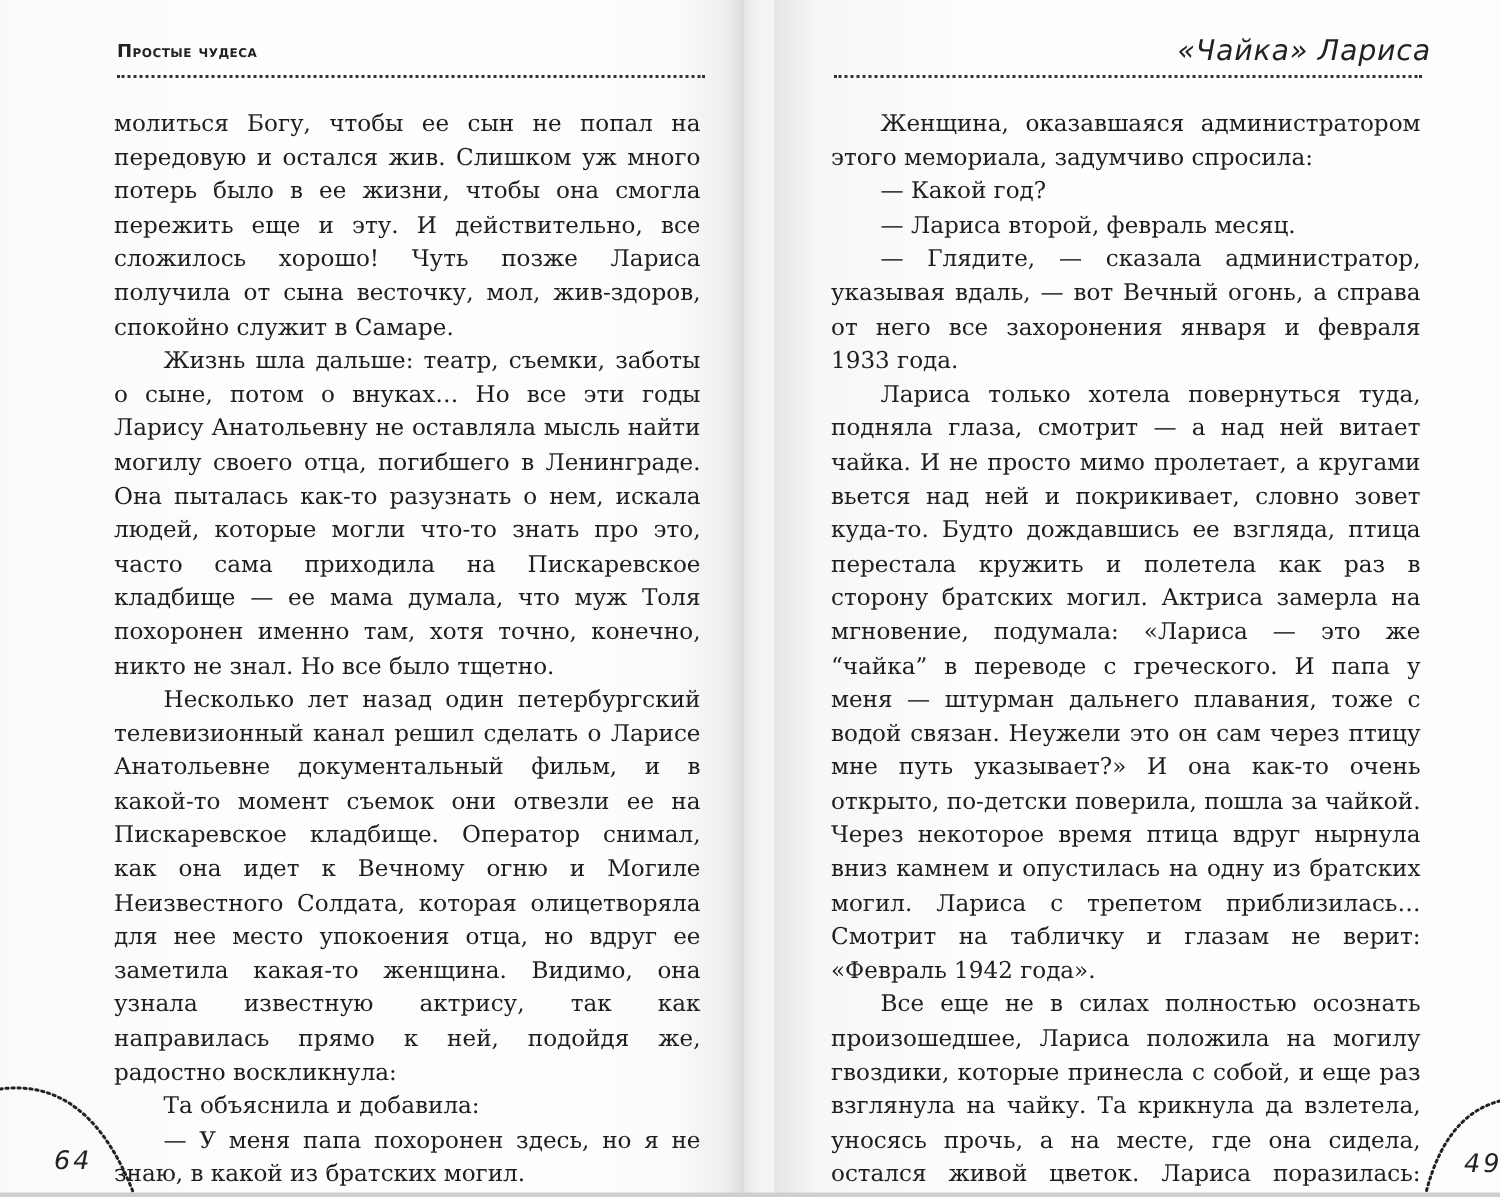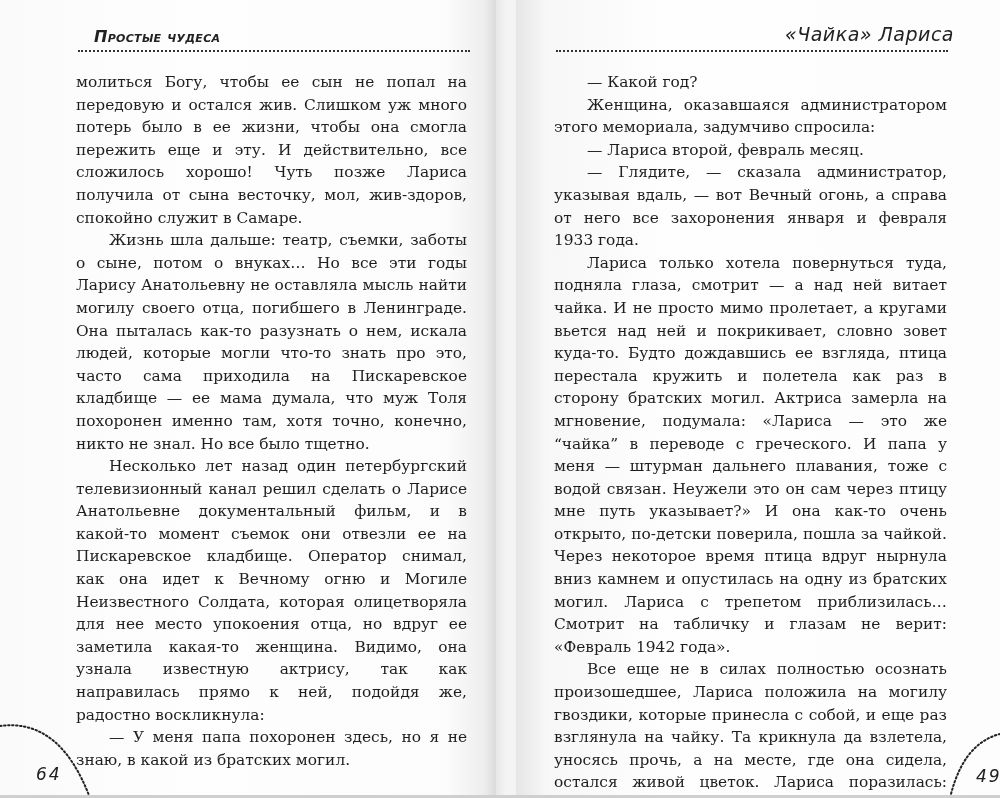--- a/index.html
+++ b/index.html
@@ -3,21 +3,21 @@
 <meta charset="utf-8">
 <style>
   html, body { margin:0; padding:0; }
   body { width:1000px; height:798px; background:#f4f4f4; overflow:hidden; position:relative; font-family:"DejaVu Serif", serif; }
   .spread { position:absolute; left:0; top:0; width:1000px; height:798px; }
   .page { position:absolute; top:0; height:798px; background:#fdfdfd; overflow:hidden; }
   .page.left { left:0; width:496px; background:linear-gradient(to right,#fafafa 0%,#fefefe 40%,#fcfcfc 90%,#e9e9e9 100%); }
   .page.right { left:516px; width:504px; background:linear-gradient(to right,#e6e6e6 0%,#f7f7f7 6%,#fefefe 30%,#fdfdfd 100%); }
   .gutter-shadow { position:absolute; left:484px; top:0; width:22px; height:798px; background:linear-gradient(to right,rgba(0,0,0,0) 0%,rgba(0,0,0,0.06) 50%,rgba(0,0,0,0) 100%); }
   .running-head { position:absolute; font-family:"DejaVu Sans", sans-serif; color:#222; }
-  .left .running-head { left:94px; top:27px; font-size:16px; font-weight:bold; letter-spacing:0.3px; font-variant:small-caps;font-style:italic; }
+  .left .running-head { left:78px; top:27px; font-size:12px; font-weight:bold; letter-spacing:0.3px; font-variant:small-caps; }
   .right .running-head { right:66px; top:23px; font-size:19px; font-style:italic; letter-spacing:0.5px; font-family:"DejaVu Sans", sans-serif; }
   .rule { position:absolute; height:0; border-top:2px dotted #333; }
   .left .rule { left:78px; width:392px; top:50px; }
   .right .rule { left:40px; width:392px; top:50px; }
   .body { position:absolute; font-size:15.4px; line-height:22.6px; color:#1e1e1e; text-align:justify; }
   .left .body { left:76px; top:71px; width:391px; }
   .right .body { left:38px; top:71px; width:393px; }
   .body p { margin:0; text-indent:33px; }
   .body p.noindent { text-indent:0; }
   .pagenum { position:absolute; font-family:"DejaVu Sans", sans-serif; font-style:italic; font-size:17px; color:#222; letter-spacing:2px; }
@@ -31,34 +31,35 @@
 
 <div class="spread">
 
   <div class="page left">
     <div class="running-head">Простые чудеса</div>
     <div class="rule"></div>
     <div class="body">
       <p class="noindent">молиться Богу, чтобы ее сын не попал на передовую и остался жив. Слишком уж много потерь было в ее жизни, чтобы она смогла пережить еще и эту. И действительно, все сложилось хорошо! Чуть позже Лариса получила от сына весточку, мол, жив-здоров, спокойно служит в Самаре.</p>
       <p>Жизнь шла дальше: театр, съемки, заботы о сыне, потом о внуках… Но все эти годы Ларису Анатольевну не оставляла мысль найти могилу своего отца, погибшего в Ленинграде. Она пыталась как-то разузнать о нем, искала людей, которые могли что-то знать про это, часто сама приходила на Пискаревское кладбище — ее мама думала, что муж Толя похоронен именно там, хотя точно, конечно, никто не знал. Но все было тщетно.</p>
       <p>Несколько лет назад один петербургский телевизионный канал решил сделать о Ларисе Анатольевне документальный фильм, и в какой-то момент съемок они отвезли ее на Пискаревское кладбище. Оператор снимал, как она идет к Вечному огню и Могиле Неизвестного Солдата, которая олицетворяла для нее место упокоения отца, но вдруг ее заметила какая-то женщина. Видимо, она узнала известную актрису, так как направилась прямо к ней, подойдя же, радостно воскликнула:</p>
+      <p>Та объяснила и добавила:</p>
       <p>— У меня папа похоронен здесь, но я не знаю, в какой из братских могил.</p>
     </div>
     <svg class="arc" style="left:0;top:718px" width="100" height="80" viewBox="0 0 100 80">
       <path d="M0 8 Q60 0 90 80" fill="none" stroke="#222" stroke-width="2" stroke-dasharray="1.5 2.5" stroke-linecap="round"></path>
     </svg>
     <div class="pagenum">64</div>
   </div>
 
   <div class="page right">
     <div class="running-head">«Чайка» Лариса</div>
     <div class="rule"></div>
     <div class="body">
+      <p>Женщина, оказавшаяся администратором этого мемориала, задумчиво спросила:</p>
       <p>— Какой год?</p>
-      <p>Женщина, оказавшаяся администратором этого мемориала, задумчиво спросила:</p>
       <p>— Лариса второй, февраль месяц.</p>
       <p>— Глядите, — сказала администратор, указывая вдаль, — вот Вечный огонь, а справа от него все захоронения января и февраля 1933 года.</p>
       <p>Лариса только хотела повернуться туда, подняла глаза, смотрит — а над ней витает чайка. И не просто мимо пролетает, а кругами вьется над ней и покрикивает, словно зовет куда-то. Будто дождавшись ее взгляда, птица перестала кружить и полетела как раз в сторону братских могил. Актриса замерла на мгновение, подумала: «Лариса — это же “чайка” в переводе с греческого. И папа у меня — штурман дальнего плавания, тоже с водой связан. Неужели это он сам через птицу мне путь указывает?» И она как-то очень открыто, по-детски поверила, пошла за чайкой. Через некоторое время птица вдруг нырнула вниз камнем и опустилась на одну из братских могил. Лариса с трепетом приблизилась… Смотрит на табличку и глазам не верит: «Февраль 1942 года».</p>
       <p>Все еще не в силах полностью осознать произошедшее, Лариса положила на могилу гвоздики, которые принесла с собой, и еще раз взглянула на чайку. Та крикнула да взлетела, уносясь прочь, а на месте, где она сидела, остался живой цветок. Лариса поразилась: ведь только-только сошел снег, едва появился чернозем, ничего нет, ни росточка, ни травинки — и вдруг цветок. Вот тут она уже не выдержала всех переживаний и таких чудесных событий</p>
     </div>
     <svg class="arc" style="left:420px;top:726px" width="84" height="72" viewBox="0 0 84 72">
       <path d="M84 6 Q30 4 14 72" fill="none" stroke="#222" stroke-width="2" stroke-dasharray="1.5 2.5" stroke-linecap="round"></path>
     </svg>
     <div class="pagenum">49</div>
   </div>

